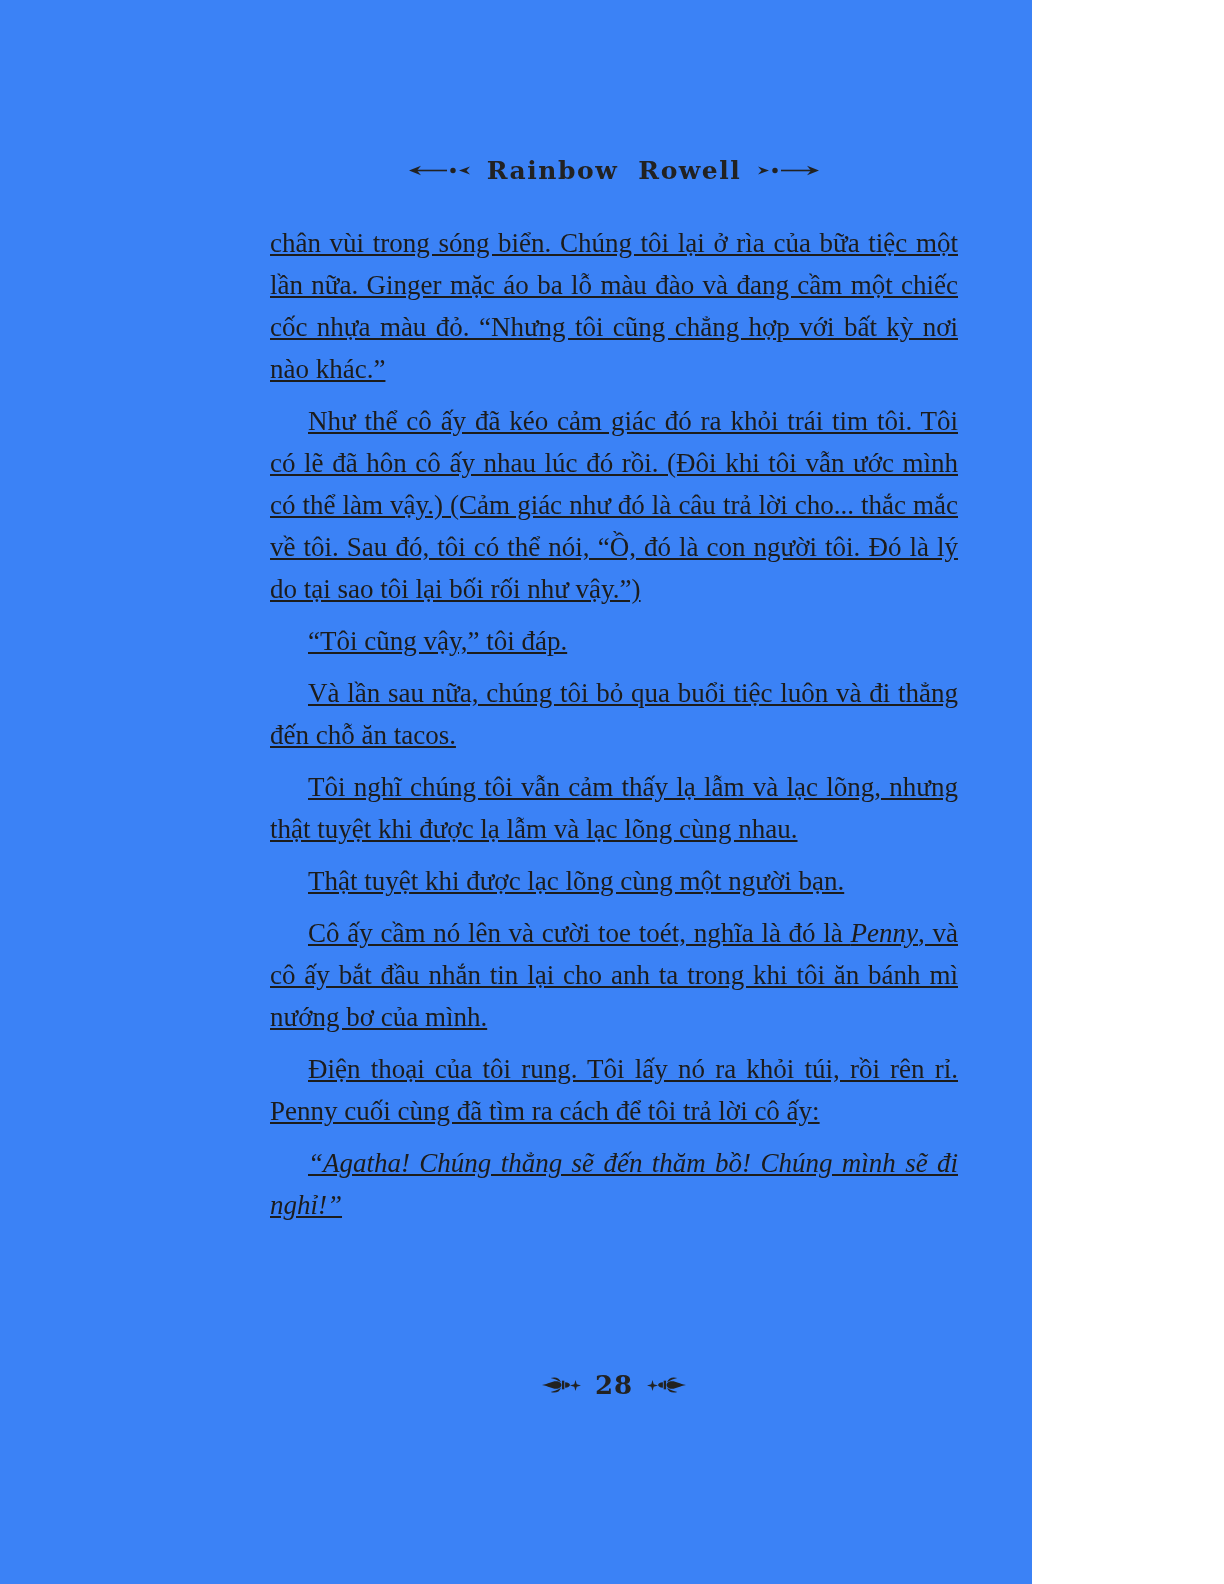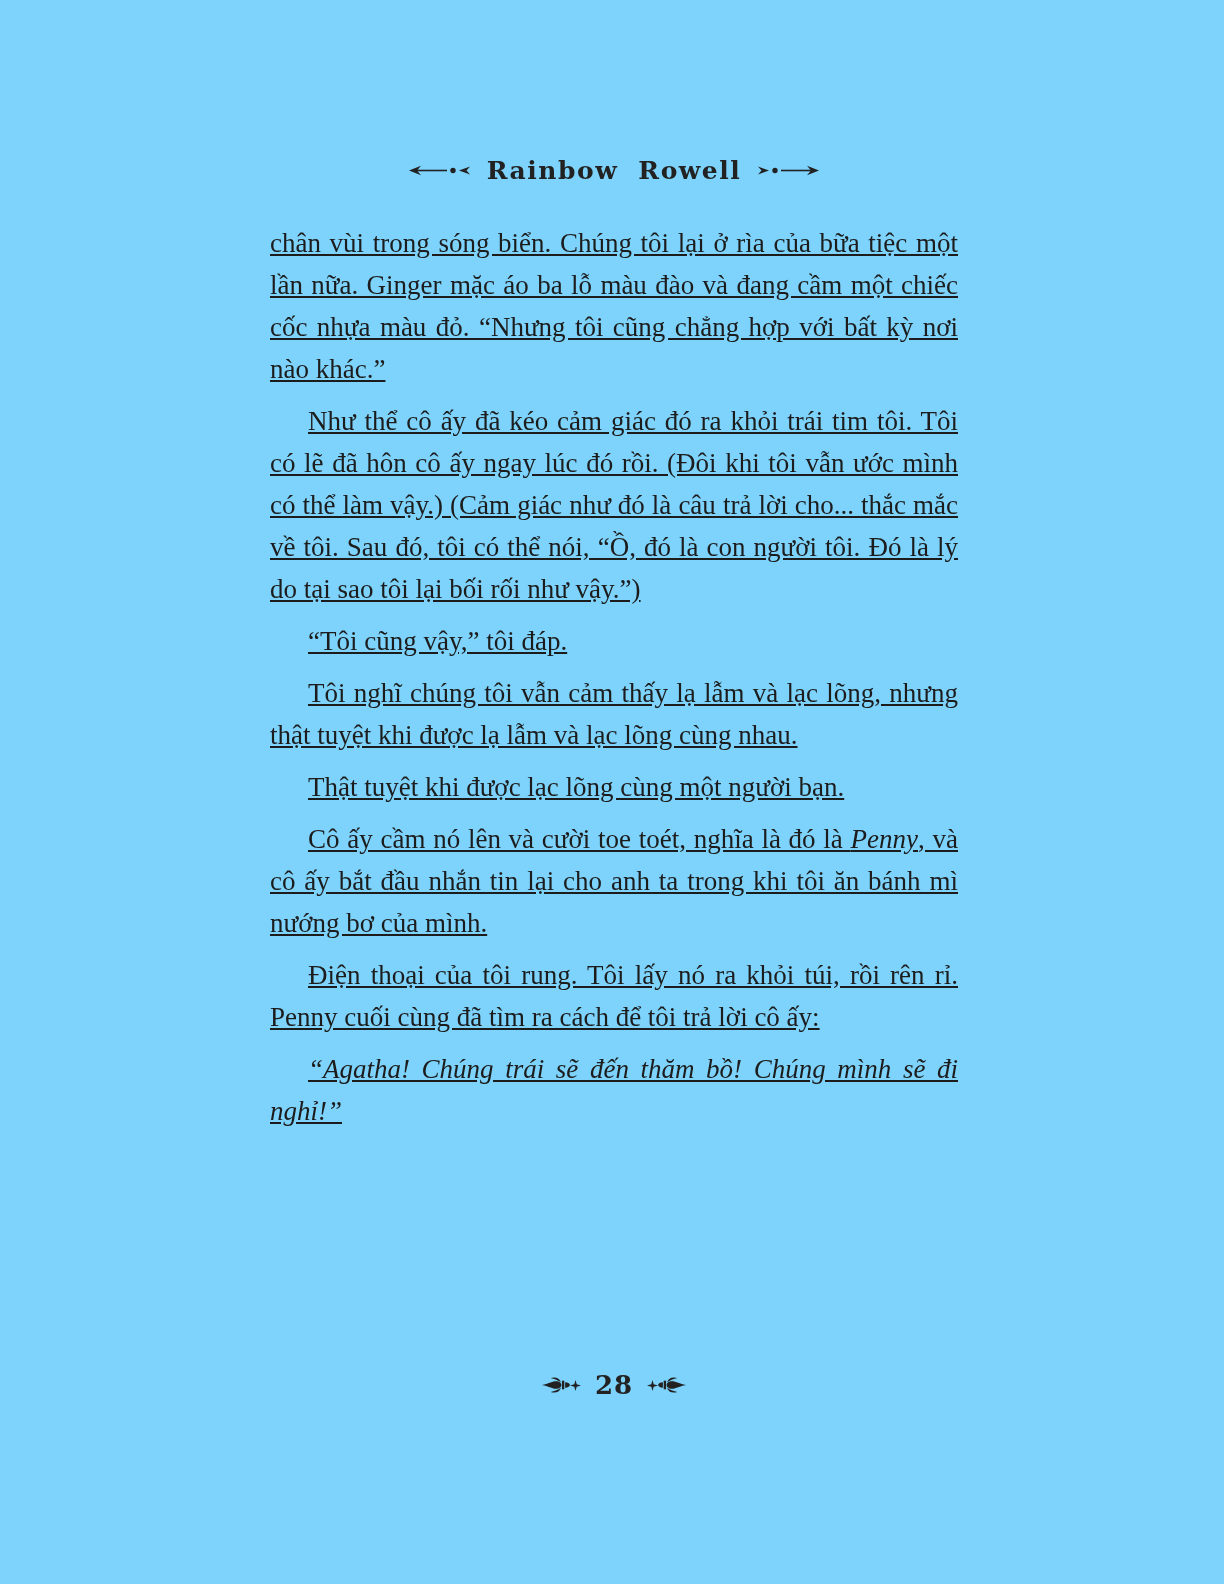--- a/index.html
+++ b/index.html
@@ -1,21 +1,21 @@
 <!DOCTYPE html>
 <html><head>
 <meta charset="utf-8">
 <style>
   * { margin: 0; padding: 0; box-sizing: border-box; }
   html, body { background: #ffffff; }
   .page {
     position: relative;
-    width: 1224px;
+    width: 1032px;
     height: 1584px;
-    background: #7dd3fc;
+    background: #3b82f6;
     color: #1c1c1c;
     font-family: "Liberation Serif", "DejaVu Serif", serif;
     overflow: hidden;
   }
 
   
   .running-header {
     position: absolute;
     top: 156px;
     left: 270px;
@@ -103,27 +103,28 @@
           <rect x="7" y="5.7" width="31" height="1.6"></rect>
           <circle cx="44" cy="6.5" r="2.7"></circle>
           <path d="M50 6.5 L61 2.5 L57.5 6.5 L61 10.5 Z"></path>
         </g>
       </svg>
     </span>
   </div>
 
   <div class="body-text">
     <p class="para no-indent">chân vùi trong sóng biển. Chúng tôi lại ở rìa của bữa tiệc một lần nữa. Ginger mặc áo ba lỗ màu đào và đang cầm một chiếc cốc nhựa màu đỏ. “Nhưng tôi cũng chẳng hợp với bất kỳ nơi nào khác.”</p>
-    <p class="para">Như thể cô ấy đã kéo cảm giác đó ra khỏi trái tim tôi. Tôi có lẽ đã hôn cô ấy ngay lúc đó rồi. (Đôi khi tôi vẫn ước mình có thể làm vậy.) (Cảm giác như đó là câu trả lời cho... thắc mắc về tôi. Sau đó, tôi có thể nói, “Ồ, đó là con người tôi. Đó là lý do tại sao tôi lại bối rối như vậy.”)</p>
+    <p class="para">Như thể cô ấy đã kéo cảm giác đó ra khỏi trái tim tôi. Tôi có lẽ đã hôn cô ấy nhau lúc đó rồi. (Đôi khi tôi vẫn ước mình có thể làm vậy.) (Cảm giác như đó là câu trả lời cho... thắc mắc về tôi. Sau đó, tôi có thể nói, “Ồ, đó là con người tôi. Đó là lý do tại sao tôi lại bối rối như vậy.”)</p>
     <p class="para">“Tôi cũng vậy,” tôi đáp.</p>
+    <p class="para">Và lần sau nữa, chúng tôi bỏ qua buổi tiệc luôn và đi thẳng đến chỗ ăn tacos.</p>
     <p class="para">Tôi nghĩ chúng tôi vẫn cảm thấy lạ lẫm và lạc lõng, nhưng thật tuyệt khi được lạ lẫm và lạc lõng cùng nhau.</p>
     <p class="para">Thật tuyệt khi được lạc lõng cùng một người bạn.</p>
     <p class="para"><span>Cô ấy cầm nó lên và cười toe toét, nghĩa là đó là </span><span class="inline-italic">Penny</span><span>, và cô ấy bắt đầu nhắn tin lại cho anh ta trong khi tôi ăn bánh mì nướng bơ của mình.</span></p>
     <p class="para">Điện thoại của tôi rung. Tôi lấy nó ra khỏi túi, rồi rên rỉ. Penny cuối cùng đã tìm ra cách để tôi trả lời cô ấy:</p>
-    <p class="para italic">“Agatha! Chúng trái sẽ đến thăm bồ! Chúng mình sẽ đi nghỉ!”</p>
+    <p class="para italic">“Agatha! Chúng thẳng sẽ đến thăm bồ! Chúng mình sẽ đi nghỉ!”</p>
   </div>
 
   <div class="footer">
     <span class="ornament-group">
       <span class="ornament-fleur">
         <svg width="18" height="28" viewBox="0 0 16 26">
           <g fill="#222" stroke="none">
             <path d="M8 0 C7 6 4.5 9 4.5 13 C4.5 16.5 6.5 18 8 18 C9.5 18 11.5 16.5 11.5 13 C11.5 9 9 6 8 0 Z"></path>
             <path d="M1.5 8 C0 12.5 1.5 16.5 5.5 17.5 C3 14 2.5 11.5 1.5 8 Z"></path>
             <path d="M14.5 8 C16 12.5 14.5 16.5 10.5 17.5 C13 14 13.5 11.5 14.5 8 Z"></path>

